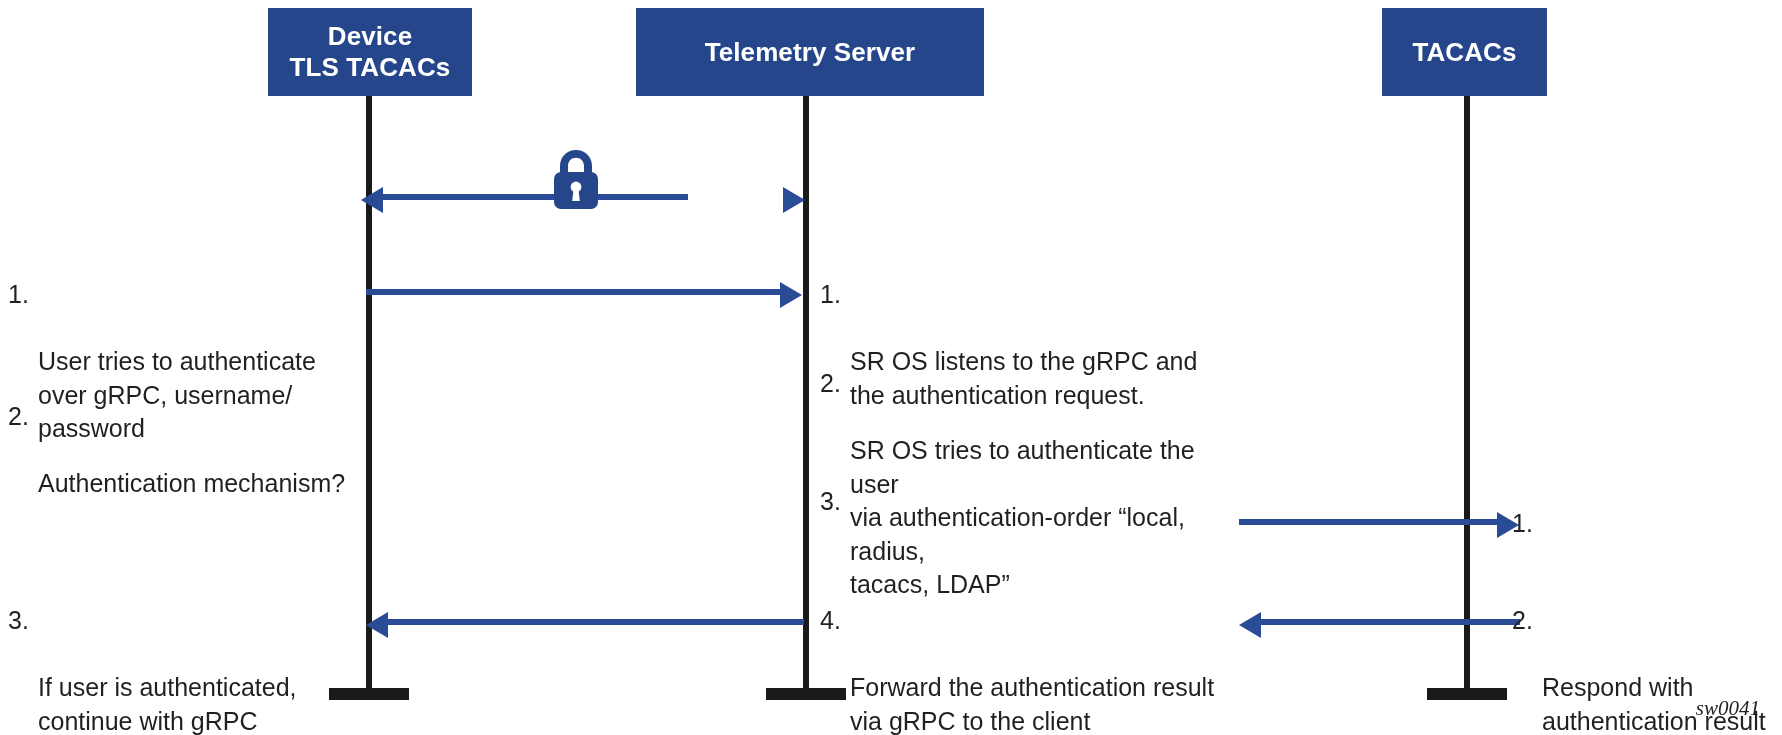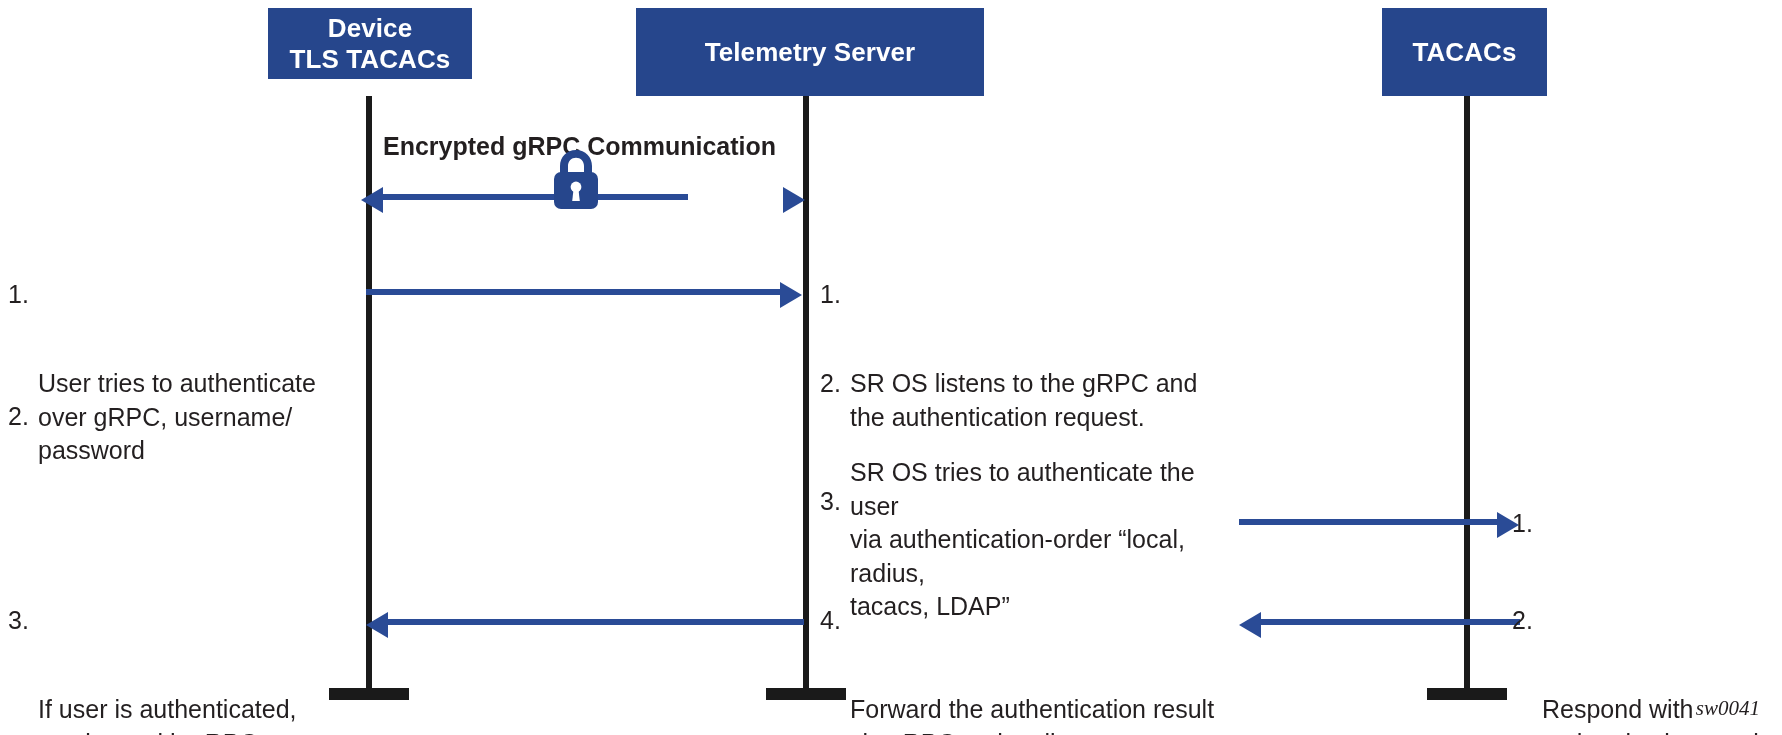--- a/index.html
+++ b/index.html
@@ -27,21 +27,21 @@
     display: flex;
     flex-direction: column;
     align-items: center;
     justify-content: center;
     line-height: 1.18;
     letter-spacing: 0.1px;
     text-align: center;
   }
   .actor-box .line { display: block; white-space: nowrap; }
 
-  #actor-device        { left: 268px;  top: 8px;  width: 204px; height: 71px;  font-size: 26px; }
+  #actor-device        { left: 268px;  top: 8px;  width: 204px; height: 88px;  font-size: 26px; }
   #actor-telemetry     { left: 636px;  top: 8px;  width: 348px; height: 88px;  font-size: 26px; align-items: center; }
   #actor-tacacs        { left: 1382px; top: 8px;  width: 165px; height: 88px;  font-size: 26px; }
 
   
   .lifeline {
     position: absolute;
     width: 6px;
     background: #1a1a1a;
   }
   #lifeline-device    { left: 366px;  top: 96px; height: 592px; }
@@ -113,21 +113,21 @@
     white-space: pre-line;
   }
   .note .num {
     position: absolute;
     left: 0;
     top: 0;
   }
   .note .body {
     display: block;
   }
-  .note.indent .body { padding-left: 30px; margin-top: 22px; }
+  .note.indent .body { padding-left: 30px; }
 
   #label-encrypted {
     position: absolute;
     left: 383px;
     top: 132px;
     font-size: 25px;
     font-weight: bold;
     color: #231f20;
     white-space: nowrap;
   }
@@ -174,21 +174,20 @@
   </div>
 
   <div class="lifeline" id="lifeline-device"></div>
   <div class="lifeline" id="lifeline-telemetry"></div>
   <div class="lifeline" id="lifeline-tacacs"></div>
 
   <div class="lifeline-foot" id="foot-device"></div>
   <div class="lifeline-foot" id="foot-telemetry"></div>
   <div class="lifeline-foot" id="foot-tacacs"></div>
 
-  <div id="label-encrypted">Encrypted gRPC Communication</div>
 
   <div class="msg" id="msg-encrypted"></div>
   <div class="arrowhead left" id="arrow-enc-left"></div>
   <div class="arrowhead right" id="arrow-enc-right"></div>
 
   <div id="lock-badge">
     <svg width="56" height="62" viewBox="0 0 56 62" xmlns="http://www.w3.org/2000/svg">
       <path d="M28 2 C18.5 2 12 9 12 18 L12 27 L20 27 L20 18 C20 13.3 23.4 9.8 28 9.8 C32.6 9.8 36 13.3 36 18 L36 27 L44 27 L44 18 C44 9 37.5 2 28 2 Z" fill="#26468c"></path>
       <rect x="6" y="24" width="44" height="37" rx="7" ry="7" fill="#26468c"></rect>
       <circle cx="28" cy="39" r="5.4" fill="#ffffff"></circle>
@@ -210,20 +209,21 @@
 
   <div class="note indent" id="note-left-1">
     <span class="num">1.</span>
     <span class="body">User tries to authenticate
 over gRPC, username/
 password</span>
   </div>
 
   <div class="note indent" id="note-left-2">
     <span class="num">2.</span>
+    <span class="body">Authentication mechanism?</span>
   </div>
 
   <div class="note indent" id="note-left-3">
     <span class="num">3.</span>
     <span class="body">If user is authenticated,
 continue with gRPC
 communication</span>
   </div>
 
   <div class="note indent" id="note-mid-1">

